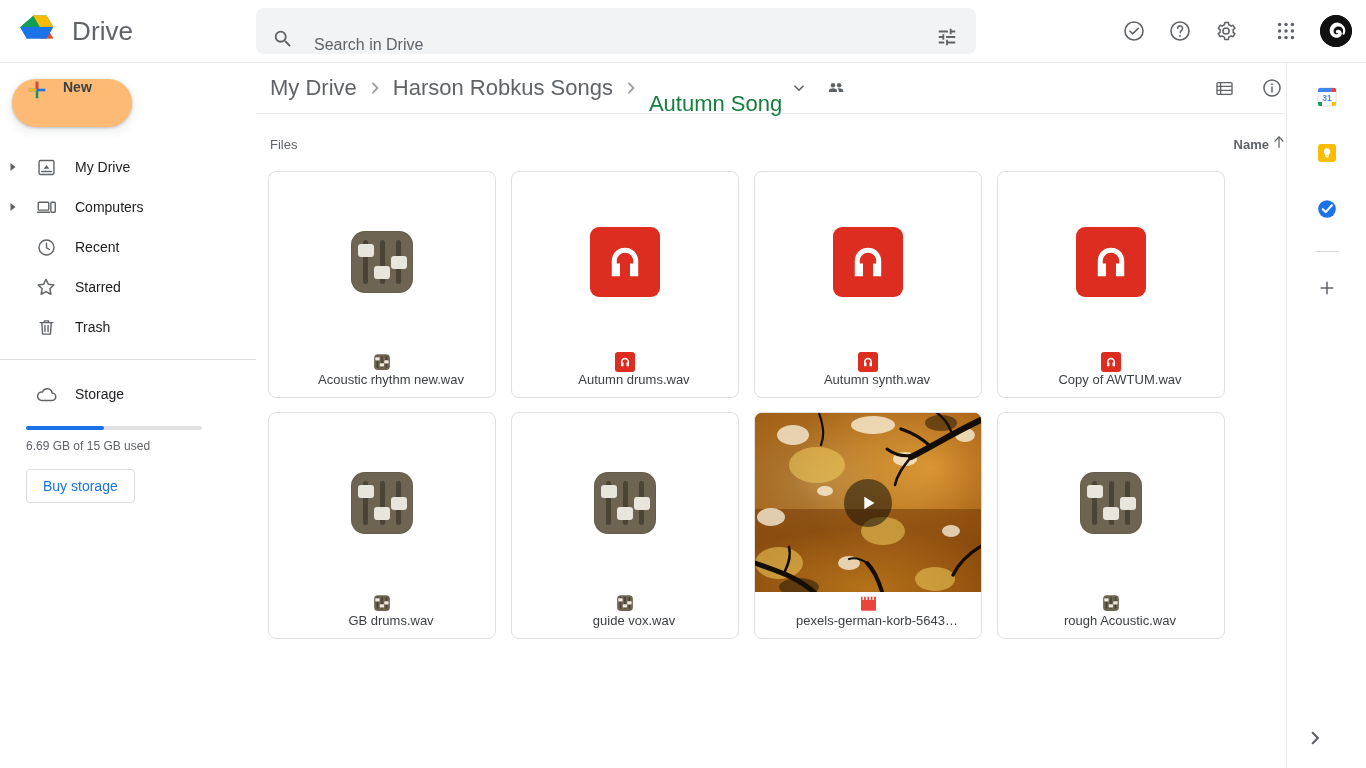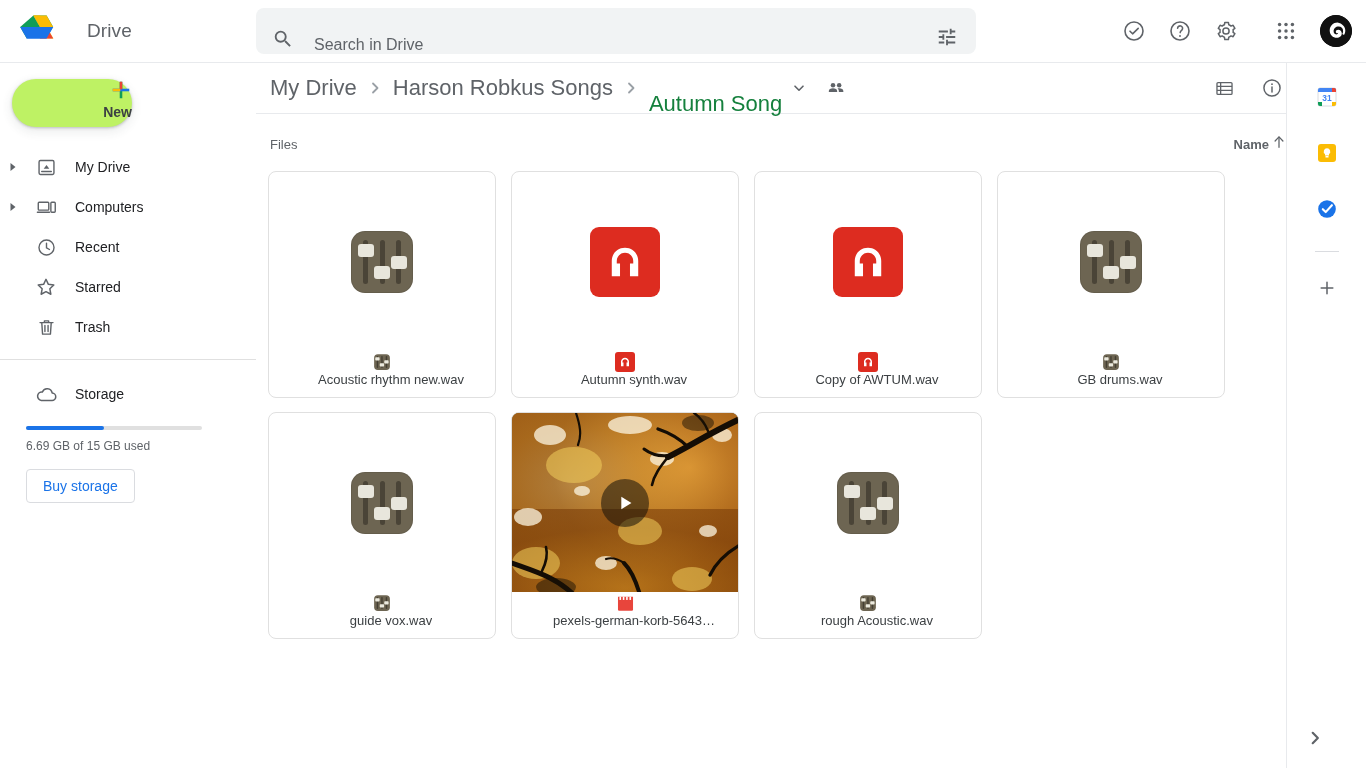--- a/index.html
+++ b/index.html
@@ -13,21 +13,21 @@
   .app { position: relative; width: 1366px; height: 768px; }
 
   
   .topbar {
     position: absolute; top: 0; left: 0; width: 1366px; height: 63px;
     display: flex; align-items: center; background: #fff;
     border-bottom: 1px solid #e8eaed;
   }
   .brand { display: flex; align-items: center; width: 256px; padding-left: 20px; }
   .brand-logo { width: 40px; height: 36px; position: relative; }
-  .brand-title { font-size: 19px; color: #5f6368; margin-left: 27px; letter-spacing: .1px; }
+  .brand-title { font-size: 26px; color: #5f6368; margin-left: 12px; letter-spacing: .1px; }
 
   .searchwrap { width: 720px; margin-left: 0; }
   .searchbox {
     height: 46px; background: #f1f3f4; border-radius: 8px;
     display: flex; align-items: flex-end; padding: 0 12px 0 16px;
   }
   .search-input {
     flex: 1; border: none; outline: none; background: transparent;
     font-size: 16px; color: #202124; padding-left: 20px;
     font-family: "Liberation Sans", sans-serif;
@@ -46,25 +46,24 @@
     margin-left: 8px; cursor: pointer; overflow: hidden;
   }
 
   
   .sidebar {
     position: absolute; top: 63px; left: 0; width: 256px; height: 705px;
     background: #fff; padding-top: 8px;
   }
   .new-btn {
     width: 120px; height: 48px; margin: 8px 0 0 12px;
-    border-radius: 24px; background: #bef264; border: none;
+    border-radius: 24px; background: #fdba74; border: none;
     box-shadow: 0 1px 3px rgba(60,64,67,.3), 0 4px 8px 3px rgba(60,64,67,.07);
-    display: flex; align-items: flex-end; padding-left: 14px; cursor: pointer;
+    display: flex; align-items: flex-start; padding-left: 14px; cursor: pointer;
     font-family: "Liberation Sans", sans-serif;
-    flex-direction: column;
   }
   .new-label { font-size: 14px; font-weight: bold; color: #3c4043; margin-left: 15px; }
 
   .navlist { margin-top: 20px; }
   .navitem {
     height: 40px; display: flex; align-items: center;
     border-radius: 0 20px 20px 0; padding-left: 0; cursor: pointer;
     color: #202124;
   }
   .nav-caret { width: 26px; display: flex; align-items: center; justify-content: center; }
@@ -433,20 +432,39 @@
         <rect x="1.5" y="1.5" width="21" height="21" rx="5" fill="#6d6552"></rect>
         <rect x="5" y="4" width="1.9" height="16" rx="1" fill="#443f33"></rect>
         <rect x="11" y="4" width="1.9" height="16" rx="1" fill="#443f33"></rect>
         <rect x="17" y="4" width="1.9" height="16" rx="1" fill="#443f33"></rect>
         <rect x="3" y="5.5" width="5.8" height="4.4" rx="1" fill="#eceade"></rect>
         <rect x="9" y="13.5" width="5.8" height="4.4" rx="1" fill="#eceade"></rect>
         <rect x="15" y="9.5" width="5.8" height="4.4" rx="1" fill="#eceade"></rect>
       </svg>
             </span>
        <span class="card-name">Acoustic rhythm new.wav</span>
+     </div>
+        </div>
+        <div class="card">
+          <div class="card-thumb">
+            <div class="hp">
+              <svg width="46" height="46" viewBox="0 0 24 24">
+      <path d="M12 4.6c-3.9 0-6.9 3-6.9 6.9v7.9h4.3v-6.6H7.7v-1.3c0-2.4 1.9-4.3 4.3-4.3s4.3 1.9 4.3 4.3v1.3h-1.7v6.6h4.3v-7.9c0-3.9-3-6.9-6.9-6.9z" fill="#ffffff"></path>
+    </svg>
+            </div>
+          </div>
+     <div class="card-foot">
+       <span class="ficon">
+      <span class="hp-sm">
+                <svg width="14" height="14" viewBox="0 0 24 24">
+      <path d="M12 4.6c-3.9 0-6.9 3-6.9 6.9v7.9h4.3v-6.6H7.7v-1.3c0-2.4 1.9-4.3 4.3-4.3s4.3 1.9 4.3 4.3v1.3h-1.7v6.6h4.3v-7.9c0-3.9-3-6.9-6.9-6.9z" fill="#ffffff"></path>
+    </svg>
+              </span>
+            </span>
+       <span class="card-name">Autumn drums.wav</span>
      </div>
         </div>
         <div class="card">
           <div class="card-thumb">
             <div class="hp">
               <svg width="46" height="46" viewBox="0 0 24 24">
       <path d="M12 4.6c-3.9 0-6.9 3-6.9 6.9v7.9h4.3v-6.6H7.7v-1.3c0-2.4 1.9-4.3 4.3-4.3s4.3 1.9 4.3 4.3v1.3h-1.7v6.6h4.3v-7.9c0-3.9-3-6.9-6.9-6.9z" fill="#ffffff"></path>
     </svg>
             </div>
           </div>

